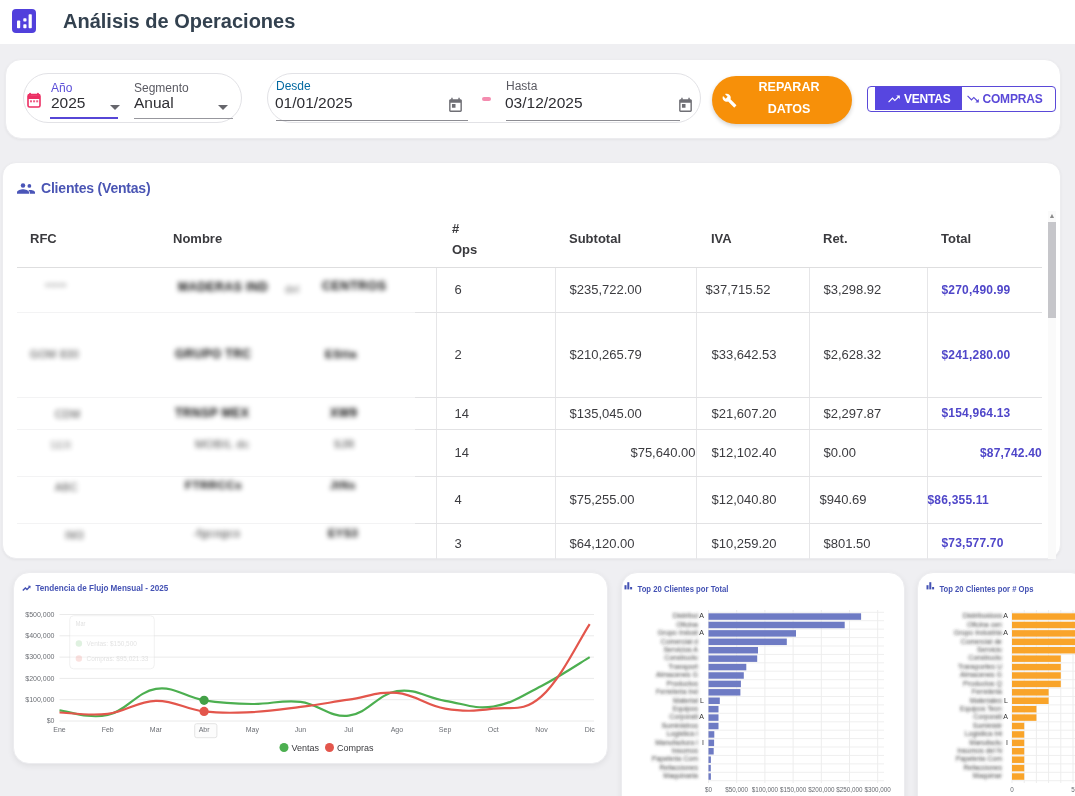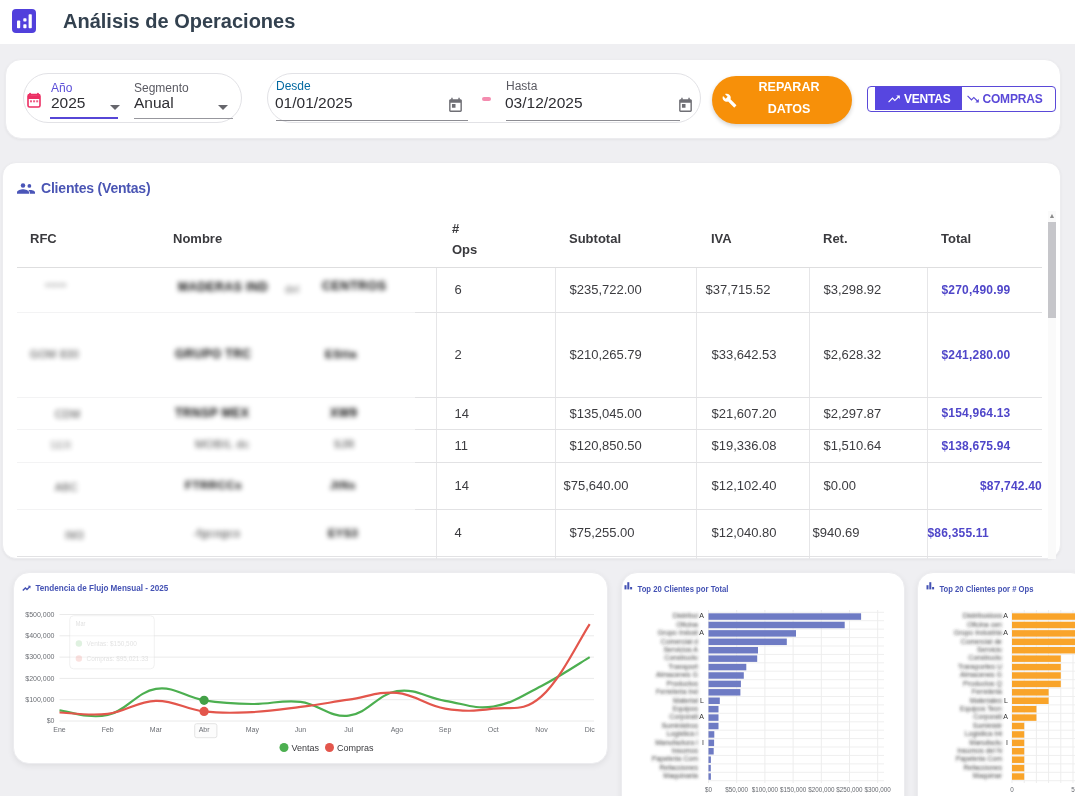--- a/index.html
+++ b/index.html
@@ -137,45 +137,36 @@
 </tr>
 <tr style="height:32px;">
  <td class="td"></td>
  <td class="td"></td>
  <td class="td bl" style="padding-left:18px;">14</td>
  <td class="td bl" style="padding-left:14px;">$135,045.00</td>
  <td class="td bl" style="padding-left:15px;">$21,607.20</td>
  <td class="td bl" style="padding-left:14px;">$2,297.87</td>
  <td class="td bl tot" style="padding-left:14px;">$154,964.13</td>
 </tr>
-<tr style="height:33px;">
- <td class="td"></td>
- <td class="td"></td>
- <td class="td bl" style="padding-left:18px;">11</td>
- <td class="td bl" style="padding-left:14px;">$120,850.50</td>
- <td class="td bl" style="padding-left:15px;">$19,336.08</td>
- <td class="td bl" style="padding-left:14px;">$1,510.64</td>
- <td class="td bl tot" style="padding-left:14px;">$138,675.94</td>
-</tr>
 <tr style="height:47px;">
  <td class="td"></td>
  <td class="td"></td>
  <td class="td bl" style="padding-left:18px;">14</td>
- <td class="td bl" style="padding-left:8px;">$75,640.00</td>
+ <td class="td bl" style="padding-left:8px;text-align:right;">$75,640.00</td>
  <td class="td bl" style="padding-left:15px;">$12,102.40</td>
  <td class="td bl" style="padding-left:14px;">$0.00</td>
  <td class="td bl tot" style="padding-left:14px;text-align:right;">$87,742.40</td>
 </tr>
 <tr style="height:47px;">
  <td class="td"></td>
  <td class="td"></td>
  <td class="td bl" style="padding-left:18px;">4</td>
  <td class="td bl" style="padding-left:14px;">$75,255.00</td>
  <td class="td bl" style="padding-left:15px;">$12,040.80</td>
- <td class="td bl" style="padding-left:3px;margin-top:43px;">$940.69</td>
+ <td class="td bl" style="padding-left:10px;margin-top:43px;">$940.69</td>
  <td class="td bl tot" style="">$86,355.11</td>
 </tr>
 <tr style="height:40px;">
  <td class="td"></td>
           <td class="td"></td>
  <td class="td bl" style="padding-left:18px;">3</td>
  <td class="td bl" style="padding-left:14px;">$64,120.00</td>
  <td class="td bl" style="padding-left:15px;">$10,259.20</td>
  <td class="td bl" style="padding-left:14px;">$801.50</td>
  <td class="td bl tot" style="padding-left:14px;">$73,577.70</td>

